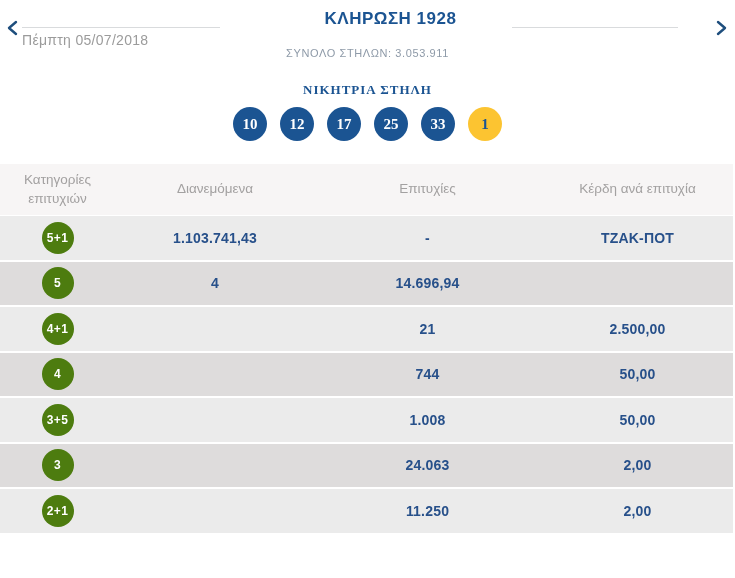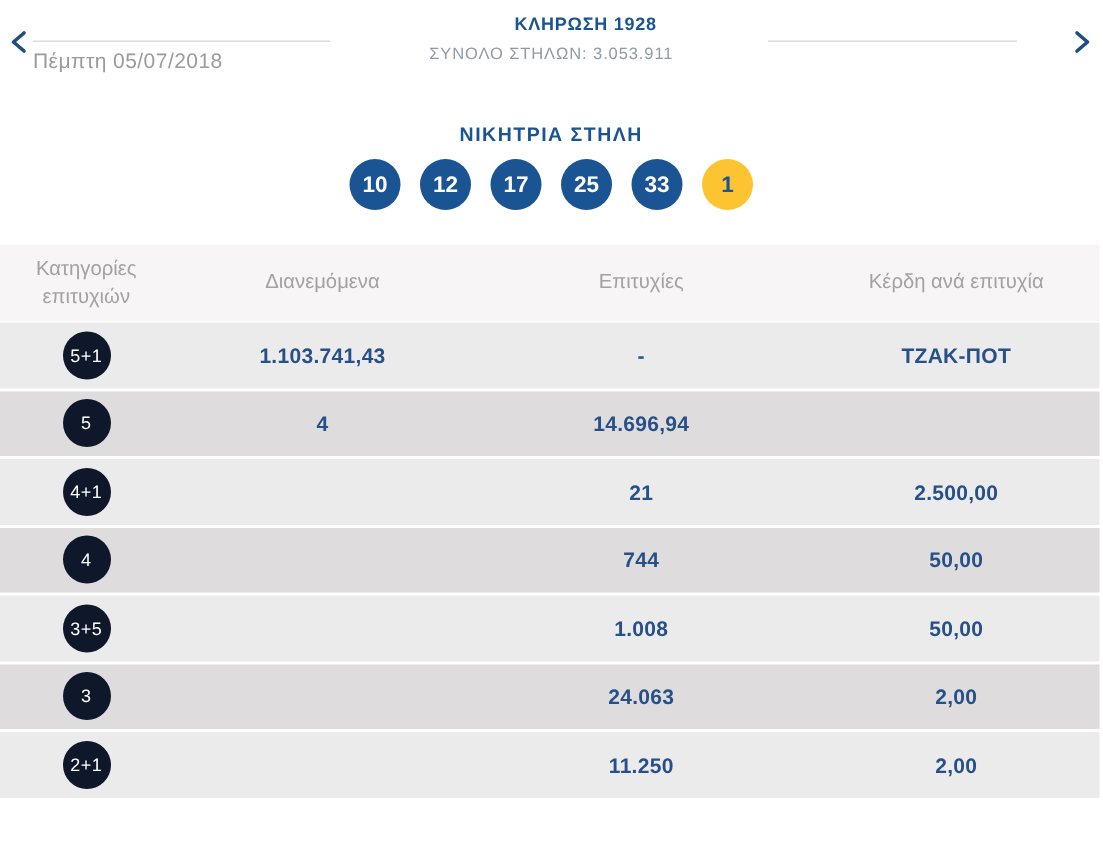--- a/index.html
+++ b/index.html
@@ -11,46 +11,46 @@
   .draw-header { position:relative; height:60px; }
   .chev { position:absolute; top:20px; width:14px; height:16px; cursor:pointer; }
   .chev-left  { left:6px; }
   .chev-right { right:7px; }
   .nav-line { position:absolute; top:27px; height:1px; background:#d9dbdd; }
   .line-left  { left:22px;  width:198px; }
   .line-right { left:512px; width:166px; }
   .draw-date { position:absolute; left:22px; top:32px; font-size:14px; color:#9b9b9b;
     letter-spacing:.3px; }
   .title-block { position:absolute; left:0; right:0; top:9px; text-align:center; }
-  .draw-title { font-size:12px; font-weight:bold; color:#1b5492; letter-spacing:.5px;padding-left:46px; }
-  .draw-subtitle { margin-top:7px; font-size:11px; color:#8e9aa8; letter-spacing:.6px; }
+  .draw-title { font-size:17px; font-weight:bold; color:#1b5492; letter-spacing:.5px;padding-left:46px; }
+  .draw-subtitle { margin-top:18px; font-size:11px; color:#8e9aa8; letter-spacing:.6px; }
 
   
-  .winning { text-align:center; }
+  .winning { text-align:center;font-family:Liberation Serif, serif; }
   .winning-heading { margin-top:22px; font-size:13px; font-weight:bold; color:#1b5492;
     letter-spacing:1px; }
   .balls { margin-top:9px; display:flex; justify-content:center; gap:13px; }
   .ball { width:34px; height:34px; border-radius:50%; background:#1b5492; color:#ffffff;
     font-size:15px; font-weight:bold; display:flex; align-items:center; justify-content:center; }
   .ball.bonus { background:#fcc431; color:#1b5492; }
 
   
   .results { margin-top:23px; }
   .thead, .trow { display:grid; grid-template-columns:115px 200px 225px 195px; width:733px; }
   .thead { height:51px; background:#f7f5f5; margin-bottom:1px; }
   .thead .hcell { display:flex; align-items:center; justify-content:center; text-align:center;
     color:#a3a1a1; font-size:13.5px; line-height:1.4; }
   .thead .hcell.first { padding:0 14px; }
   .trow { height:43.5px; margin-bottom:2px; }
   .trow.light { background:#ebebeb; }
   .trow.dark  { background:#dedcdc; }
   .cell { display:flex; align-items:center; justify-content:center; text-align:center;
     color:#27508a; font-size:14px; font-weight:bold; letter-spacing:.2px; }
-  .badge { width:32px; height:32px; border-radius:50%; background:#0f172a; color:#ffffff;
-    font-size:12px; font-weight:normal; display:flex; align-items:center; justify-content:center;
+  .badge { width:32px; height:32px; border-radius:50%; background:#4d7c0f; color:#ffffff;
+    font-size:12px; font-weight:bold; display:flex; align-items:center; justify-content:center;
     letter-spacing:.3px; }
 </style>
 </head>
 <body>
 
 <div class="page">
 
   <header class="draw-header">
     <span class="chev chev-left">
       <svg width="14" height="16" viewBox="0 0 14 16">

